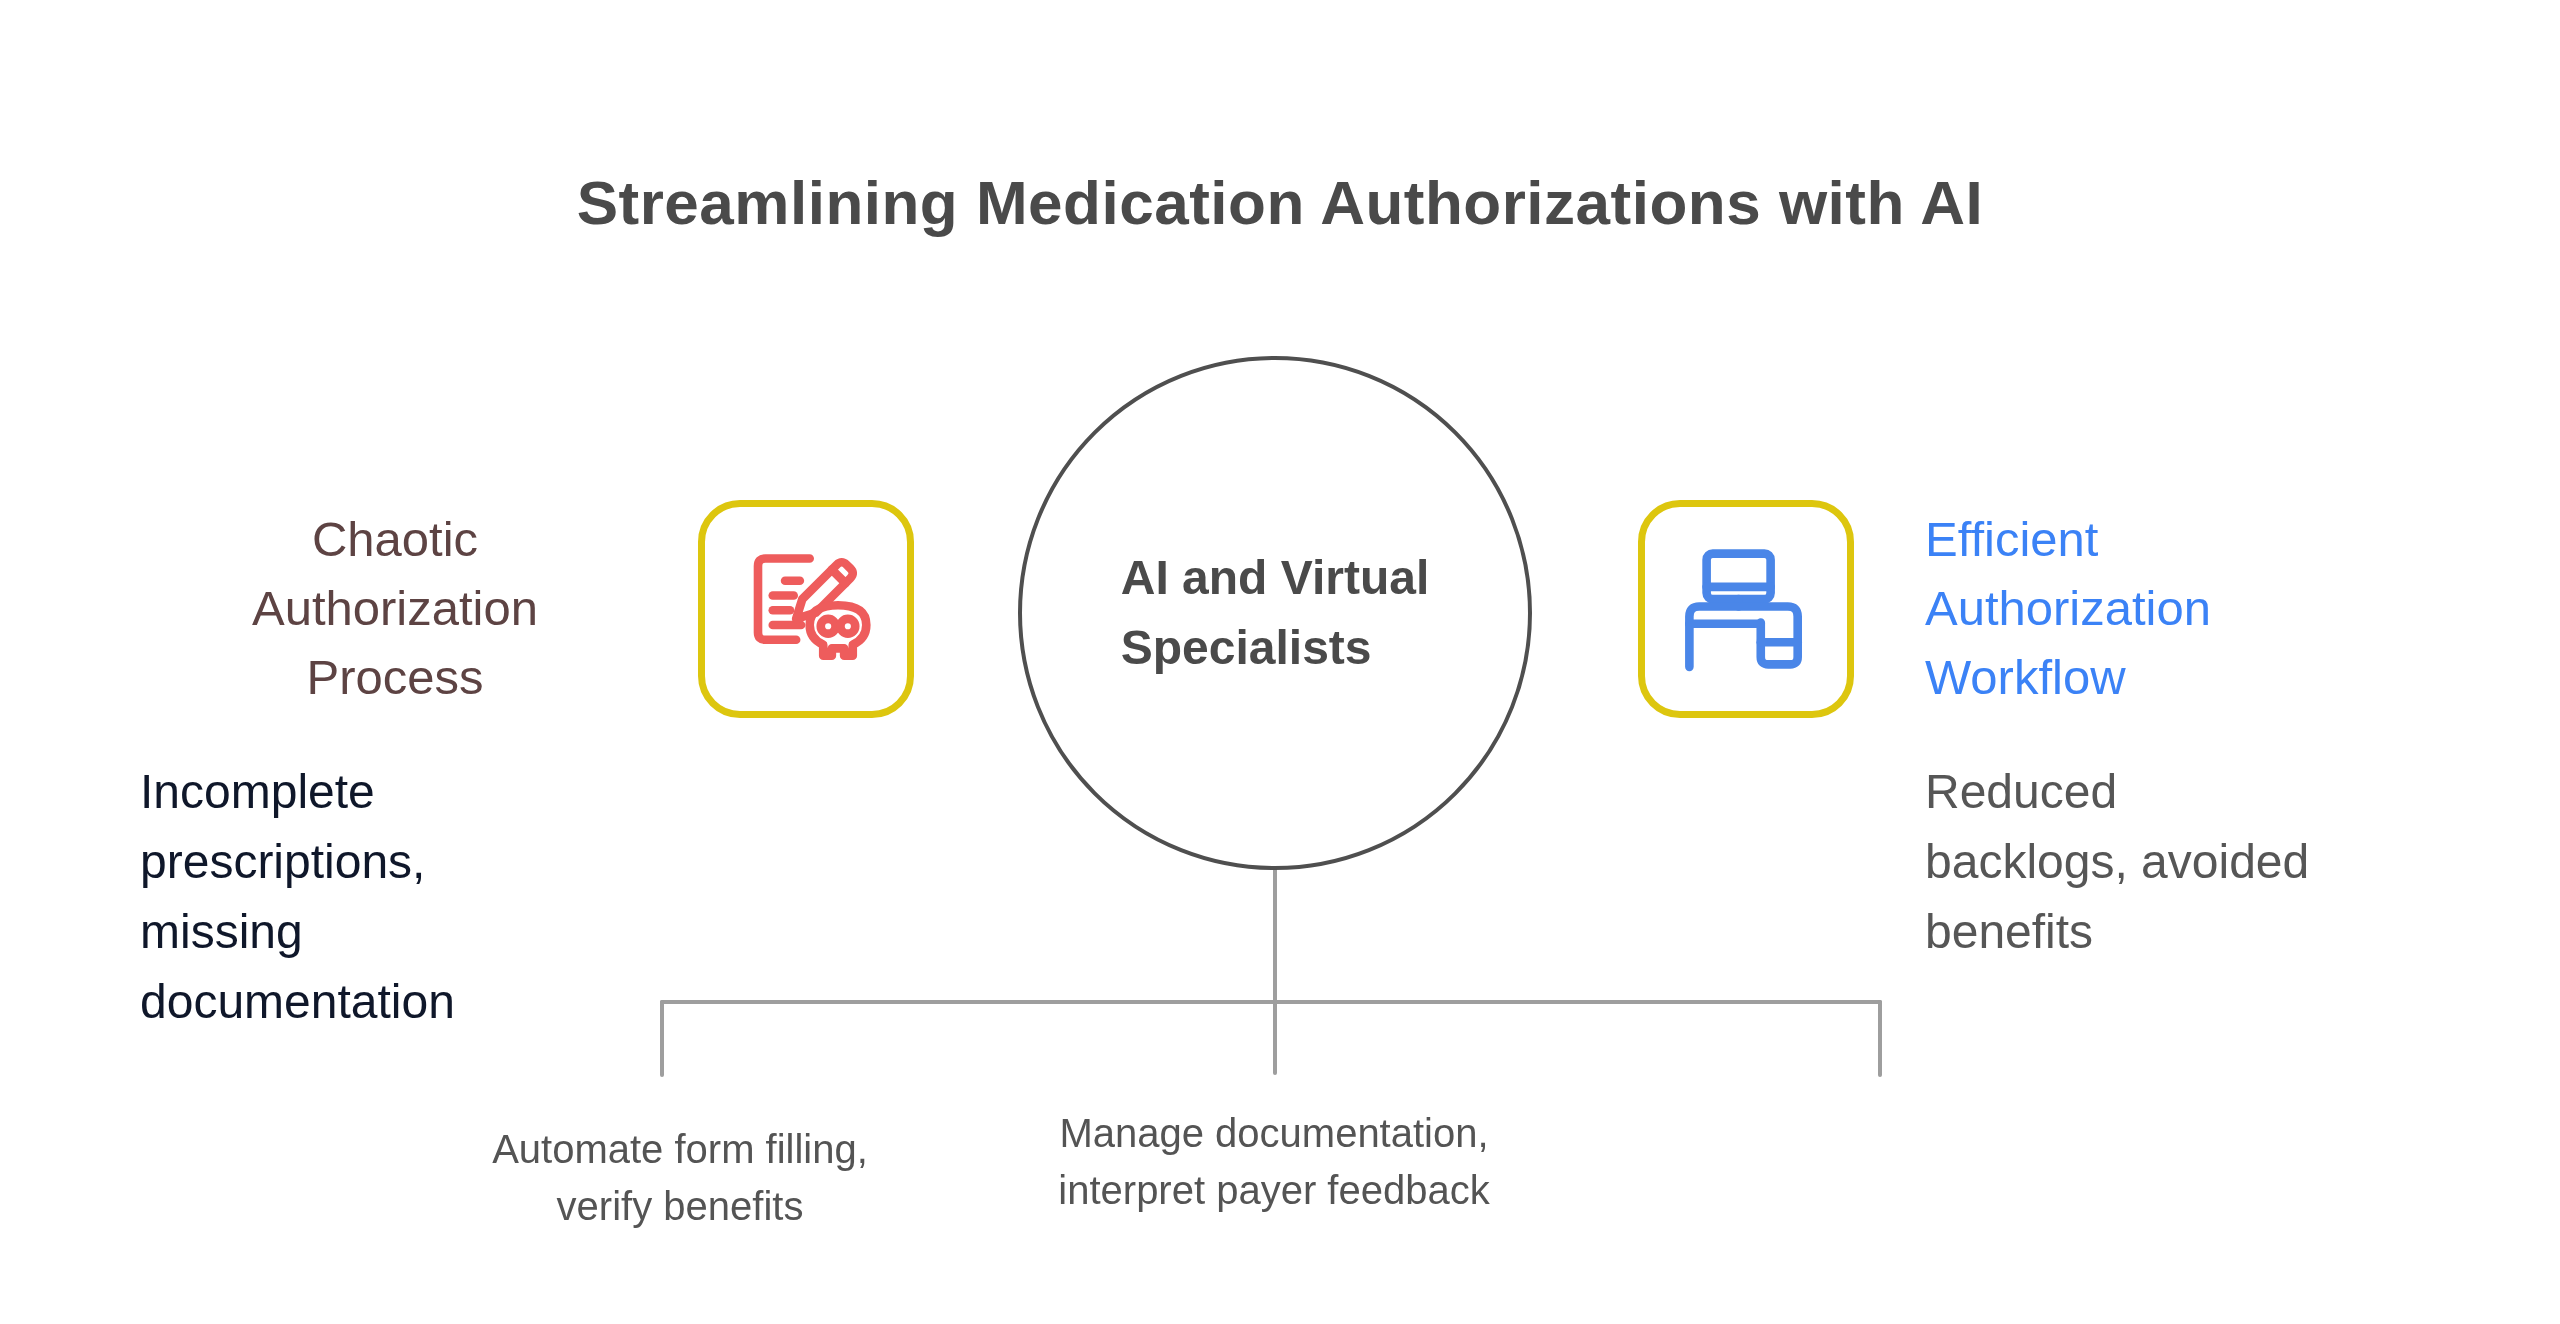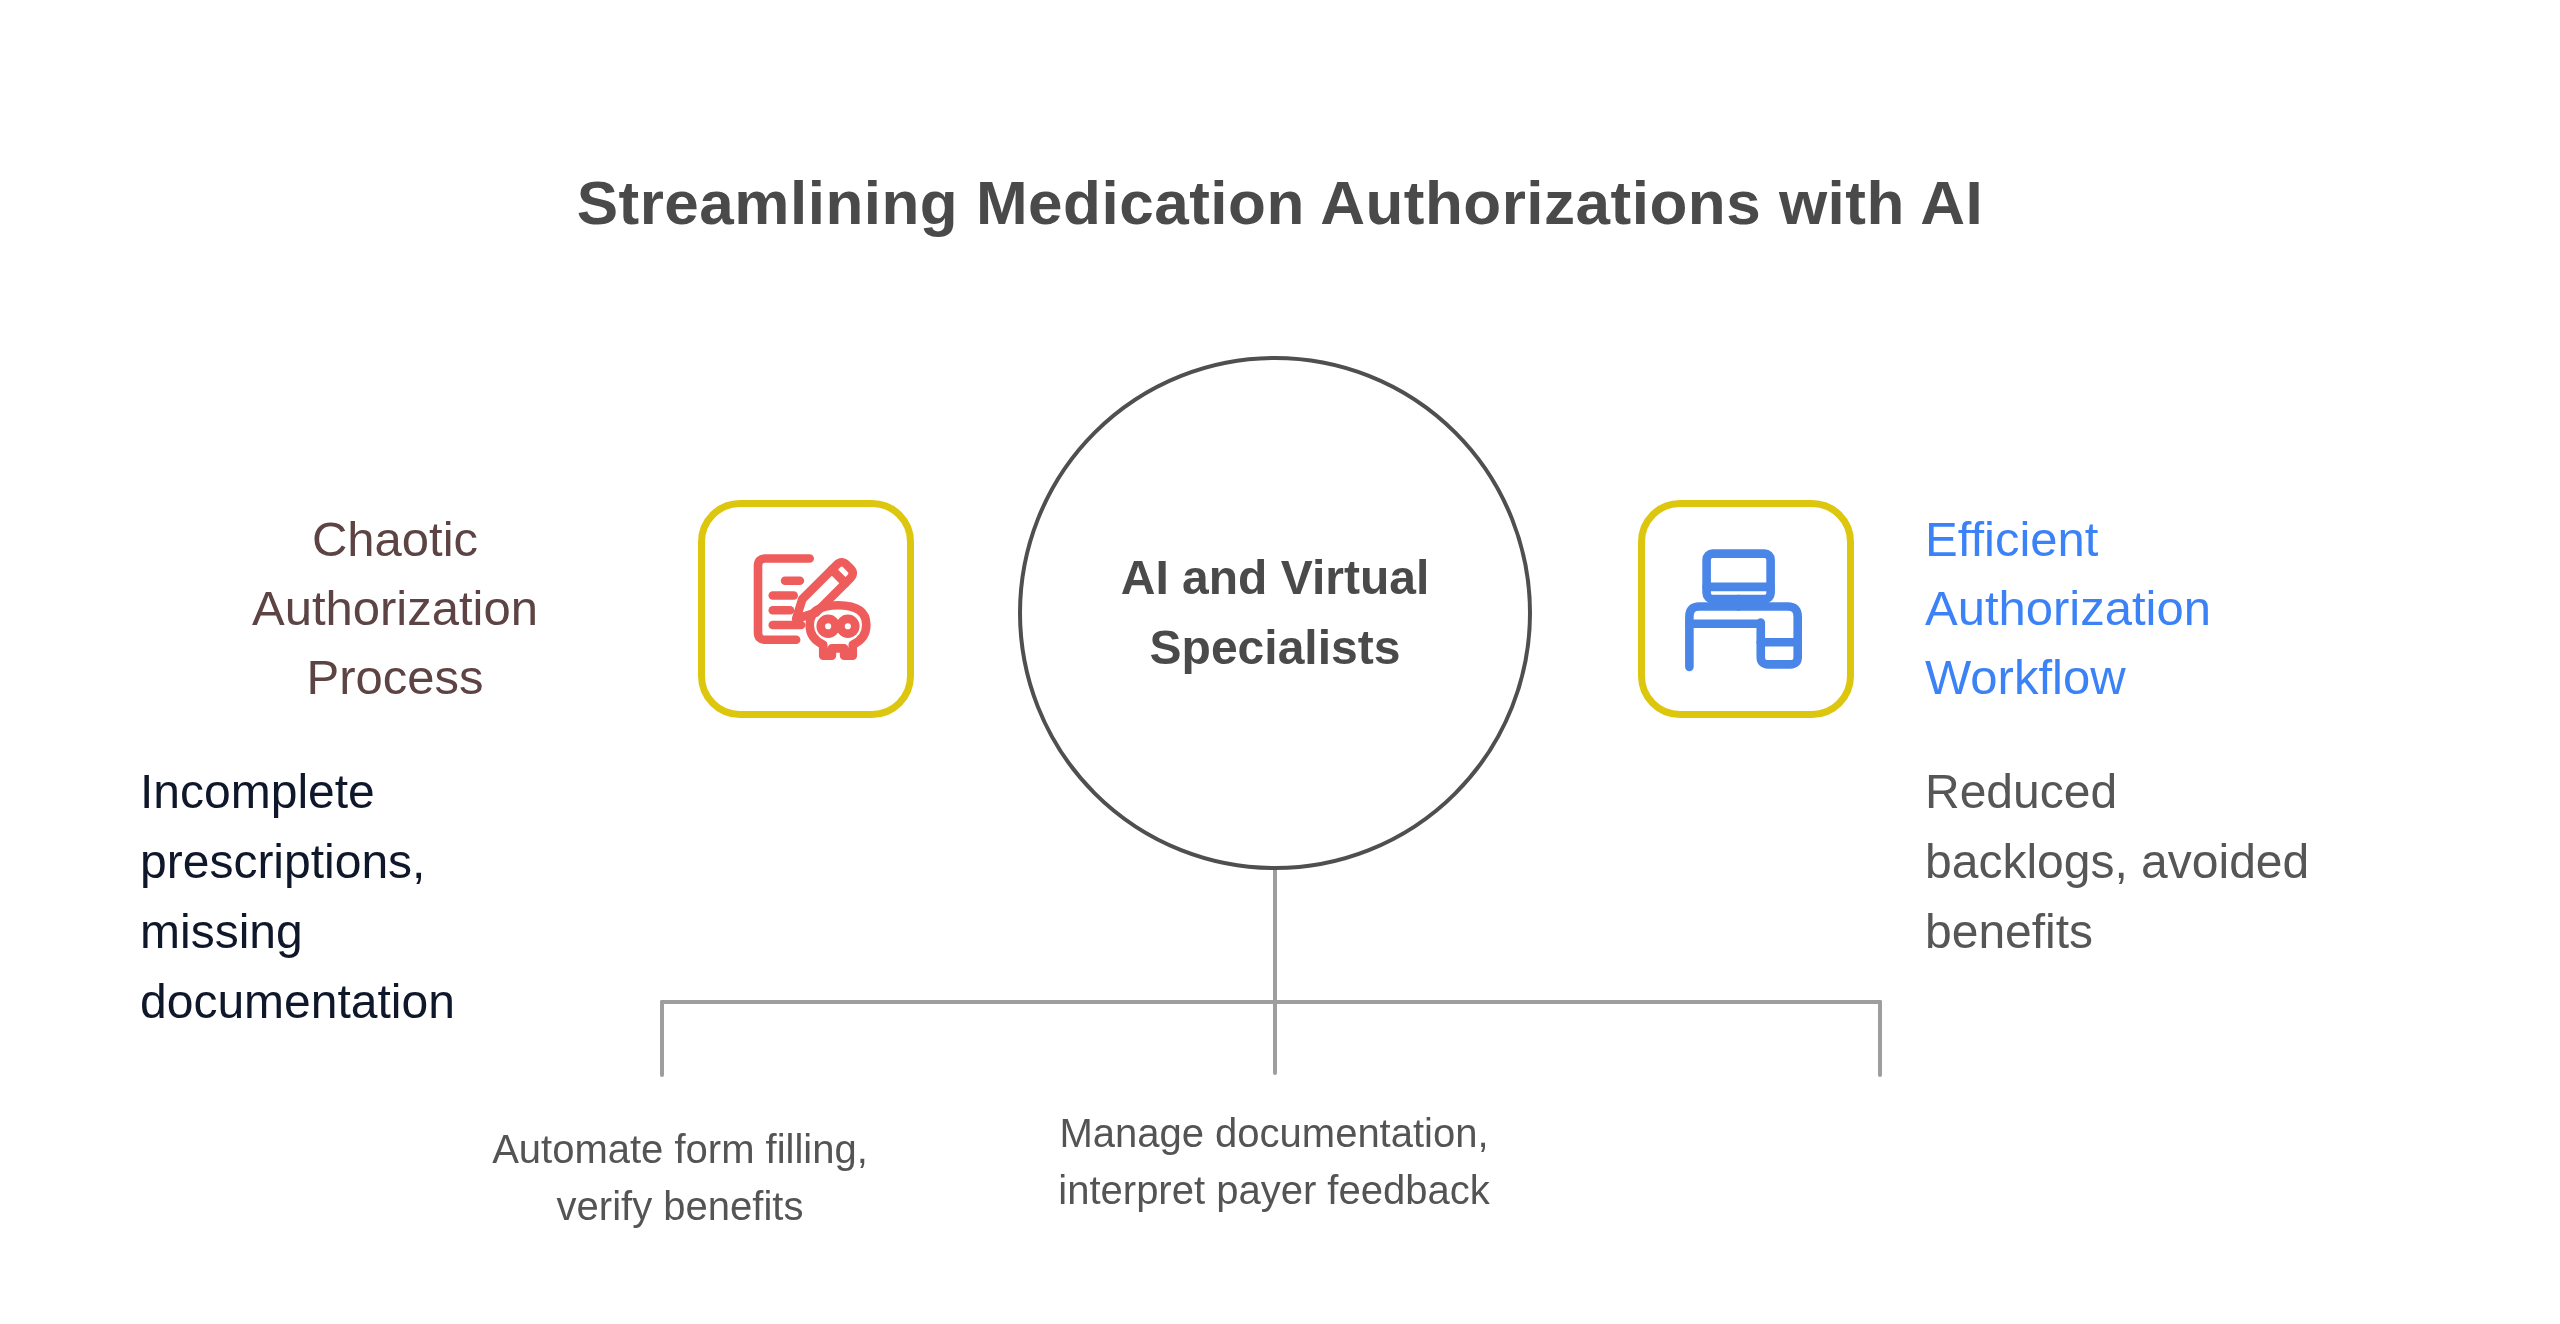--- a/index.html
+++ b/index.html
@@ -38,21 +38,21 @@
     background: #ffffff;
     z-index: 2;
     display: flex;
     align-items: center;
     justify-content: center;
   }
   .circle-label {
     font-size: 48px;
     font-weight: bold;
     color: #4a4a4a;
-    text-align: center;
+    text-align: left;
     line-height: 1.45;
     white-space: pre-line;
   }
   
   .icon-box {
     position: absolute;
     width: 202px; height: 204px;
     border: 7px solid #ddc60e;
     border-radius: 42px;
     background: #ffffff;

